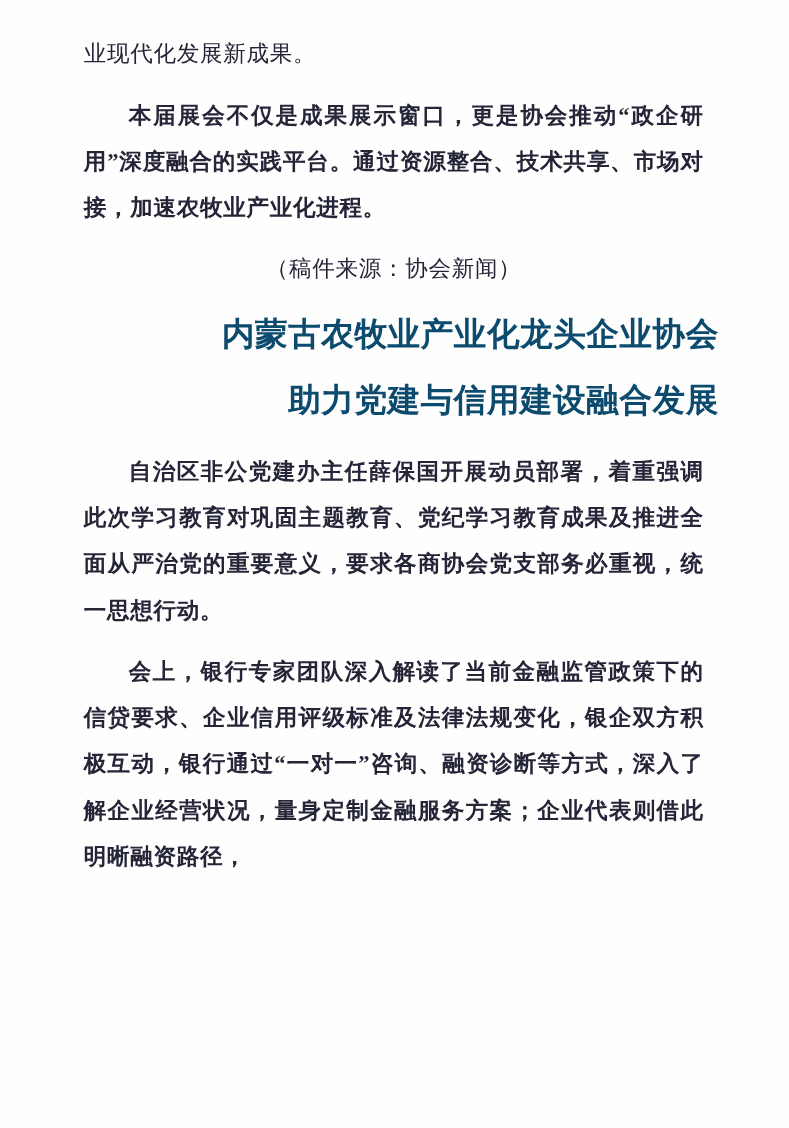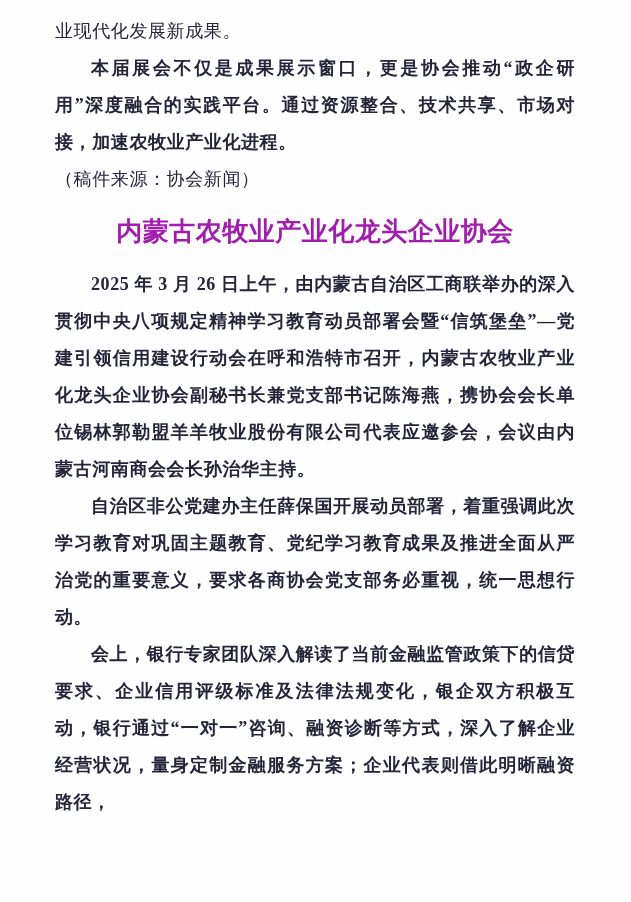--- a/index.html
+++ b/index.html
@@ -9,63 +9,63 @@
     height: 902px;
     margin: 0 auto;
     background: #fefefe;
     box-sizing: border-box;
     padding: 13px 56px 0 55px;
     overflow: hidden;
     font-family: "Liberation Serif", "DejaVu Serif", serif;
     color: #252538;
   }
   .body-text {
-    margin: 0;
+    margin: 12px;
     font-size: 18px;
     line-height: 37px;
     letter-spacing: 0.6px;
     text-align: justify;
     text-align-last: left;
     text-justify: inter-character;
   }
   .indent { text-indent: 2em; font-weight: bold; }
   .source-line {
     margin: 0;
     font-size: 18px;
     line-height: 37px;
     letter-spacing: 0.6px;
-    text-align: left;
+    text-align: center;
   }
   .titles { margin-top: 7px; }
   .title-line {
     margin: 0;
     font-family: "Liberation Sans", "DejaVu Sans", sans-serif;
     font-weight: 700;
     font-size: 26px;
     line-height: 53px;
     letter-spacing: 0.5px;
-    text-align: center;
-    color: #a21caf;
+    text-align: right;
+    color: #0c4a6e;
   }
   .body-block { margin-top: 8px; }
 </style>
 </head>
 <body>
 
 <div class="page">
 
   <p class="body-text">业现代化发展新成果。</p>
 
   <p class="body-text indent">本届展会不仅是成果展示窗口，更是协会推动“政企研用”深度融合的实践平台。通过资源整合、技术共享、市场对接，加速农牧业产业化进程。</p>
 
   <p class="source-line">（稿件来源：协会新闻）</p>
 
   <div class="titles">
     <h1 class="title-line">内蒙古农牧业产业化龙头企业协会</h1>
+    <h1 class="title-line">助力党建与信用建设融合发展</h1>
   </div>
 
   <div class="body-block">
-    <p class="body-text indent">2025 年 3 月 26 日上午，由内蒙古自治区工商联举办的深入贯彻中央八项规定精神学习教育动员部署会暨“信筑堡垒”—党建引领信用建设行动会在呼和浩特市召开，内蒙古农牧业产业化龙头企业协会副秘书长兼党支部书记陈海燕，携协会会长单位锡林郭勒盟羊羊牧业股份有限公司代表应邀参会，会议由内蒙古河南商会会长孙治华主持。</p>
     <p class="body-text indent">自治区非公党建办主任薛保国开展动员部署，着重强调此次学习教育对巩固主题教育、党纪学习教育成果及推进全面从严治党的重要意义，要求各商协会党支部务必重视，统一思想行动。</p>
     <p class="body-text indent">会上，银行专家团队深入解读了当前金融监管政策下的信贷要求、企业信用评级标准及法律法规变化，银企双方积极互动，银行通过“一对一”咨询、融资诊断等方式，深入了解企业经营状况，量身定制金融服务方案；企业代表则借此明晰融资路径，</p>
   </div>
 
 </div>
 
 </body></html>

